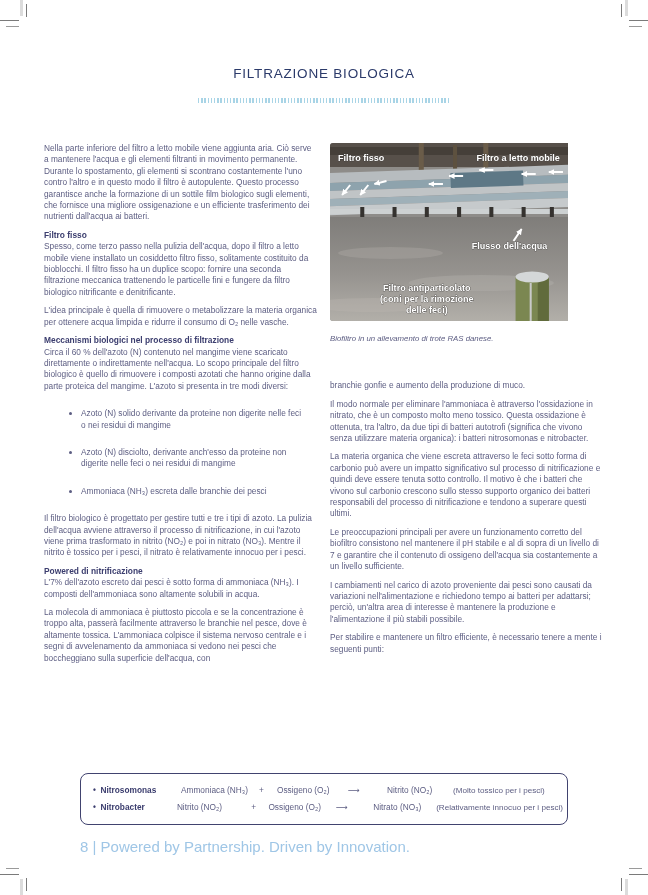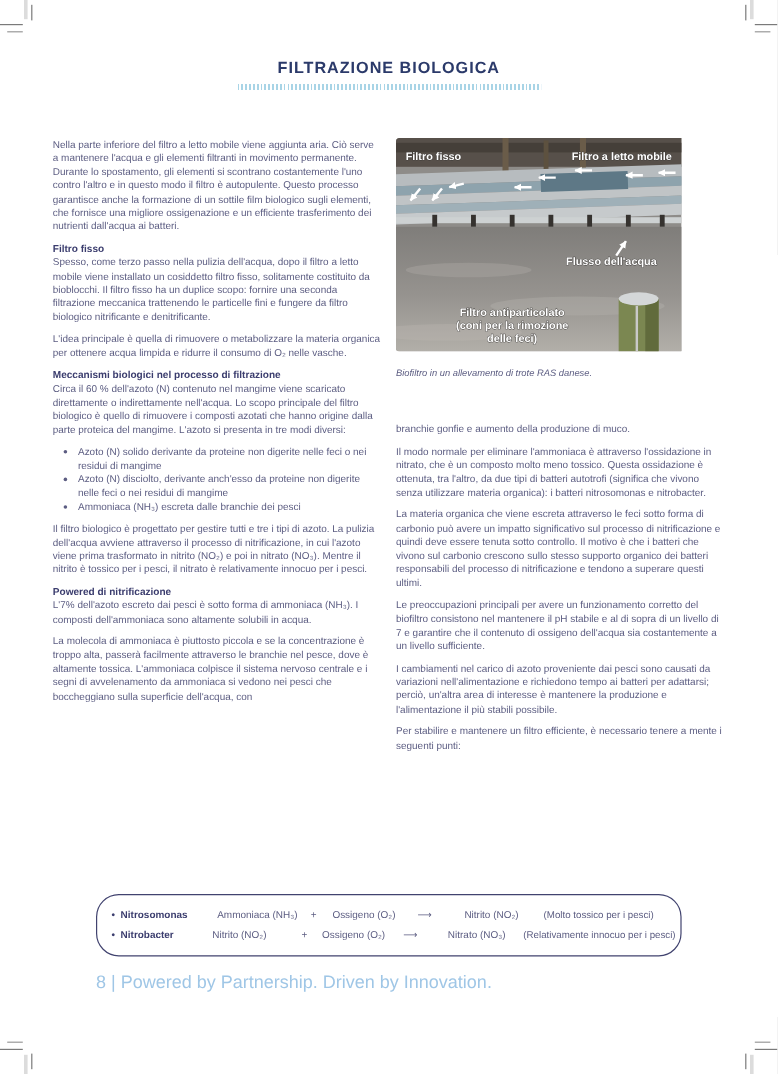--- a/index.html
+++ b/index.html
@@ -20,46 +20,46 @@
   .cm .vd{left:26px;top:4px;width:1px;height:13px;background:#7a7a7a;}
   .cm .hd{left:0;top:20px;width:19px;height:1px;background:#7a7a7a;}
   .cm .h2{left:6px;top:26px;width:13px;height:1px;background:#9a9a9a;}
   .cm.tl{left:0;top:0;}
   .cm.tr{right:0;top:0;transform:scaleX(-1);}
   .cm.bl{left:0;bottom:0;transform:scaleY(-1);}
   .cm.br{right:0;bottom:0;transform:scale(-1,-1);}
   
   header{padding-top:49px;text-align:center;}
   h1{
-    margin:0;font-size:13.5px;font-weight:bold;letter-spacing:.8px;
+    margin:17px;font-size:13.5px;font-weight:normal;letter-spacing:.8px;
     color:var(--navy);
   }
   .ticks{
     width:253px;height:5px;margin:6px auto 0;
     background:repeating-linear-gradient(90deg,var(--tick) 0 1.5px,transparent 1.5px 3.2px);
   }
   
   .columns{
     display:flex;gap:12px;padding:0 44px;margin-top:40px;
     height:630px;overflow:hidden;
   }
   .col{flex:1;min-width:0;font-size:8.3px;line-height:11.4px;}
   .col p{margin:0 0 7px;}
   .col h2{margin:0;font-size:8.4px;line-height:11.4px;font-weight:bold;color:var(--heading);}
   .col ul{margin:2px 0 7px;padding-left:21px;list-style:disc;}
-  .col li{margin:0;}
+  .col li{margin:16px;}
   .caption{font-style:italic;font-size:7.8px;color:var(--body);}
   .photo-caption{margin:0 0 36px !important;}
   
   figure{margin:0 0 12px;border-radius:3px;overflow:hidden;line-height:0;}
   figure svg{display:block;}
   .ph-label{font-weight:bold;font-size:9px;fill:#ffffff;paint-order:stroke;stroke:#3c3a38;stroke-width:.6px;}
   
   .reaction-box{
-    margin:0 80px;height:52px;border:1px solid var(--border);border-radius:19px;
+    margin:0 80px;height:52px;border:1px solid var(--border);border-radius:8px;
     display:flex;flex-direction:column;justify-content:center;gap:6px;
     padding:0 4px 0 12px;
   }
   .rrow{display:flex;align-items:baseline;font-size:8.3px;line-height:10px;color:var(--body);}
   .rname{width:88px;font-weight:bold;color:var(--heading);}
   .rname::before{content:"\2022\00a0\00a0";color:var(--heading);}
   .rc1{width:78px;}
   .rplus{width:18px;}
   .rc2{width:71px;}
   .rarrow{width:39px;}

